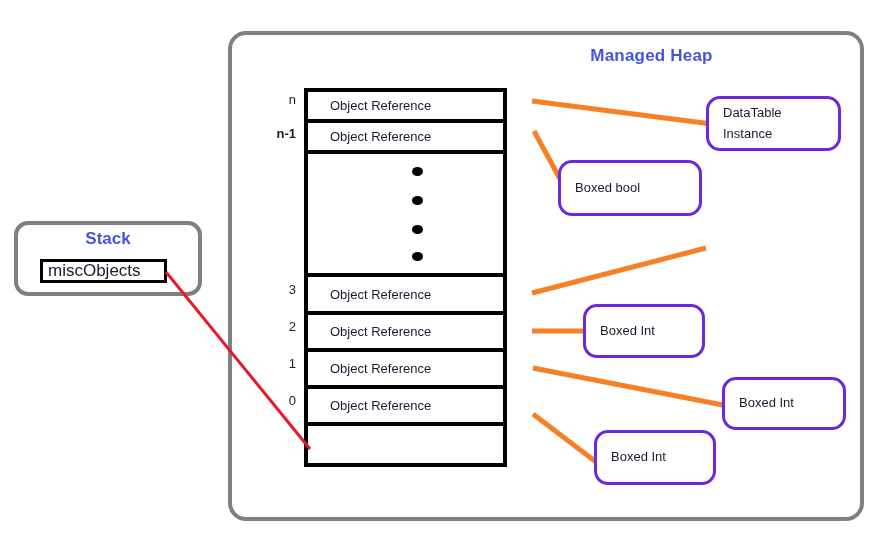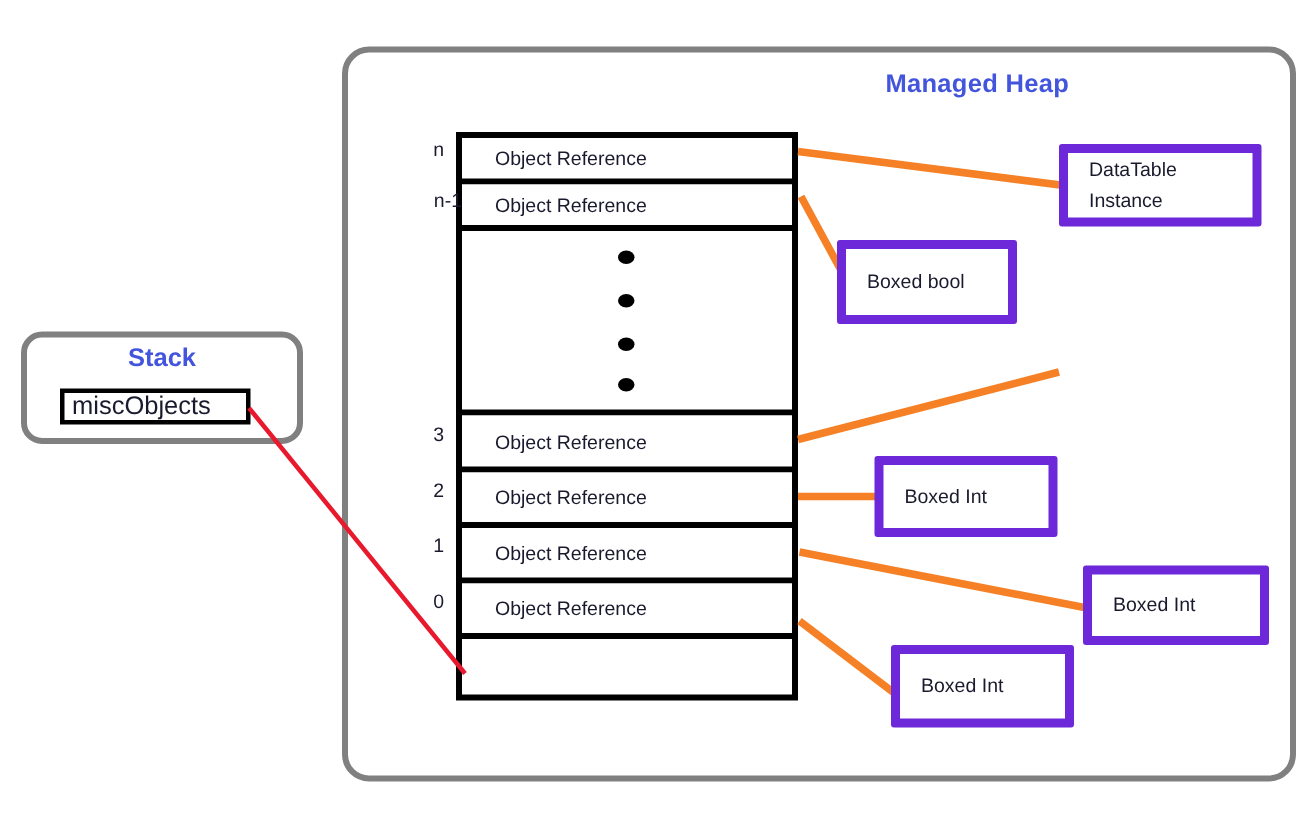--- a/index.html
+++ b/index.html
@@ -89,21 +89,21 @@
     padding-left: 5px;
     font-size: 17px;
     color: #1a1a2e;
   }
 
   
   #heap-table {
     position: absolute;
     left: 304px;
     top: 88px;
-    width: 228px;
+    width: 203px;
     height: 379px;
     border: 4px solid #000000;
     box-sizing: border-box;
     background: #ffffff;
   }
   .heap-row {
     position: absolute;
     left: 0;
     width: 100%;
     box-sizing: border-box;
@@ -138,22 +138,22 @@
     position: absolute;
     width: 38px;
     text-align: right;
     font-size: 13px;
     color: #1a1a2e;
   }
 
   
   .callout {
     position: absolute;
-    border: 6px solid #6d28d9;
-    border-radius: 2px;
+    border: 3px solid #6d28d9;
+    border-radius: 14px;
     box-sizing: border-box;
     background: #ffffff;
     display: flex;
     flex-direction: column;
     justify-content: center;
     padding-left: 14px;
     font-size: 13px;
     color: #1a1a2e;
     line-height: 1.55;
   }
@@ -208,21 +208,21 @@
     <div class="row-sep" style="top:293px;"></div>
 
     <div class="heap-row" style="top:297px; height:33px;">
       <span class="cell-label">Object Reference</span>
     </div>
     <div class="row-sep" style="top:330px;"></div>
 
   </div>
 
   <span class="row-index" style="left:258px; top:92px;">n</span>
-  <span class="row-index" style="left:270px; top:126px;">n-1</span>
+  <span class="row-index" style="left:258px; top:126px;font-weight:bold;">n-1</span>
   <span class="row-index" style="left:258px; top:282px;">3</span>
   <span class="row-index" style="left:258px; top:319px;">2</span>
   <span class="row-index" style="left:258px; top:356px;">1</span>
   <span class="row-index" style="left:258px; top:393px;">0</span>
 
   <svg id="connectors" viewBox="0 0 875 555" xmlns="http://www.w3.org/2000/svg">
 
     <line x1="166" y1="272" x2="310" y2="449" stroke="#E8192C" stroke-width="3"></line>
 
     <line x1="532" y1="101" x2="712" y2="124" stroke="#F58025" stroke-width="5"></line>
@@ -236,21 +236,21 @@
     <line x1="533" y1="368" x2="728" y2="406" stroke="#F58025" stroke-width="5"></line>
 
     <line x1="533" y1="414" x2="604" y2="468" stroke="#F58025" stroke-width="5"></line>
   </svg>
 
   <div class="callout" style="left:706px; top:96px; width:135px; height:55px;">
     <span>DataTable</span>
     <span>Instance</span>
   </div>
 
-  <div class="callout" style="left:558px; top:160px; width:120px; height:56px;">
+  <div class="callout" style="left:558px; top:160px; width:144px; height:56px;">
     <span>Boxed bool</span>
   </div>
 
 
   <div class="callout" style="left:583px; top:304px; width:122px; height:54px;">
     <span>Boxed Int</span>
   </div>
 
   <div class="callout" style="left:722px; top:377px; width:124px; height:53px;">
     <span>Boxed Int</span>

